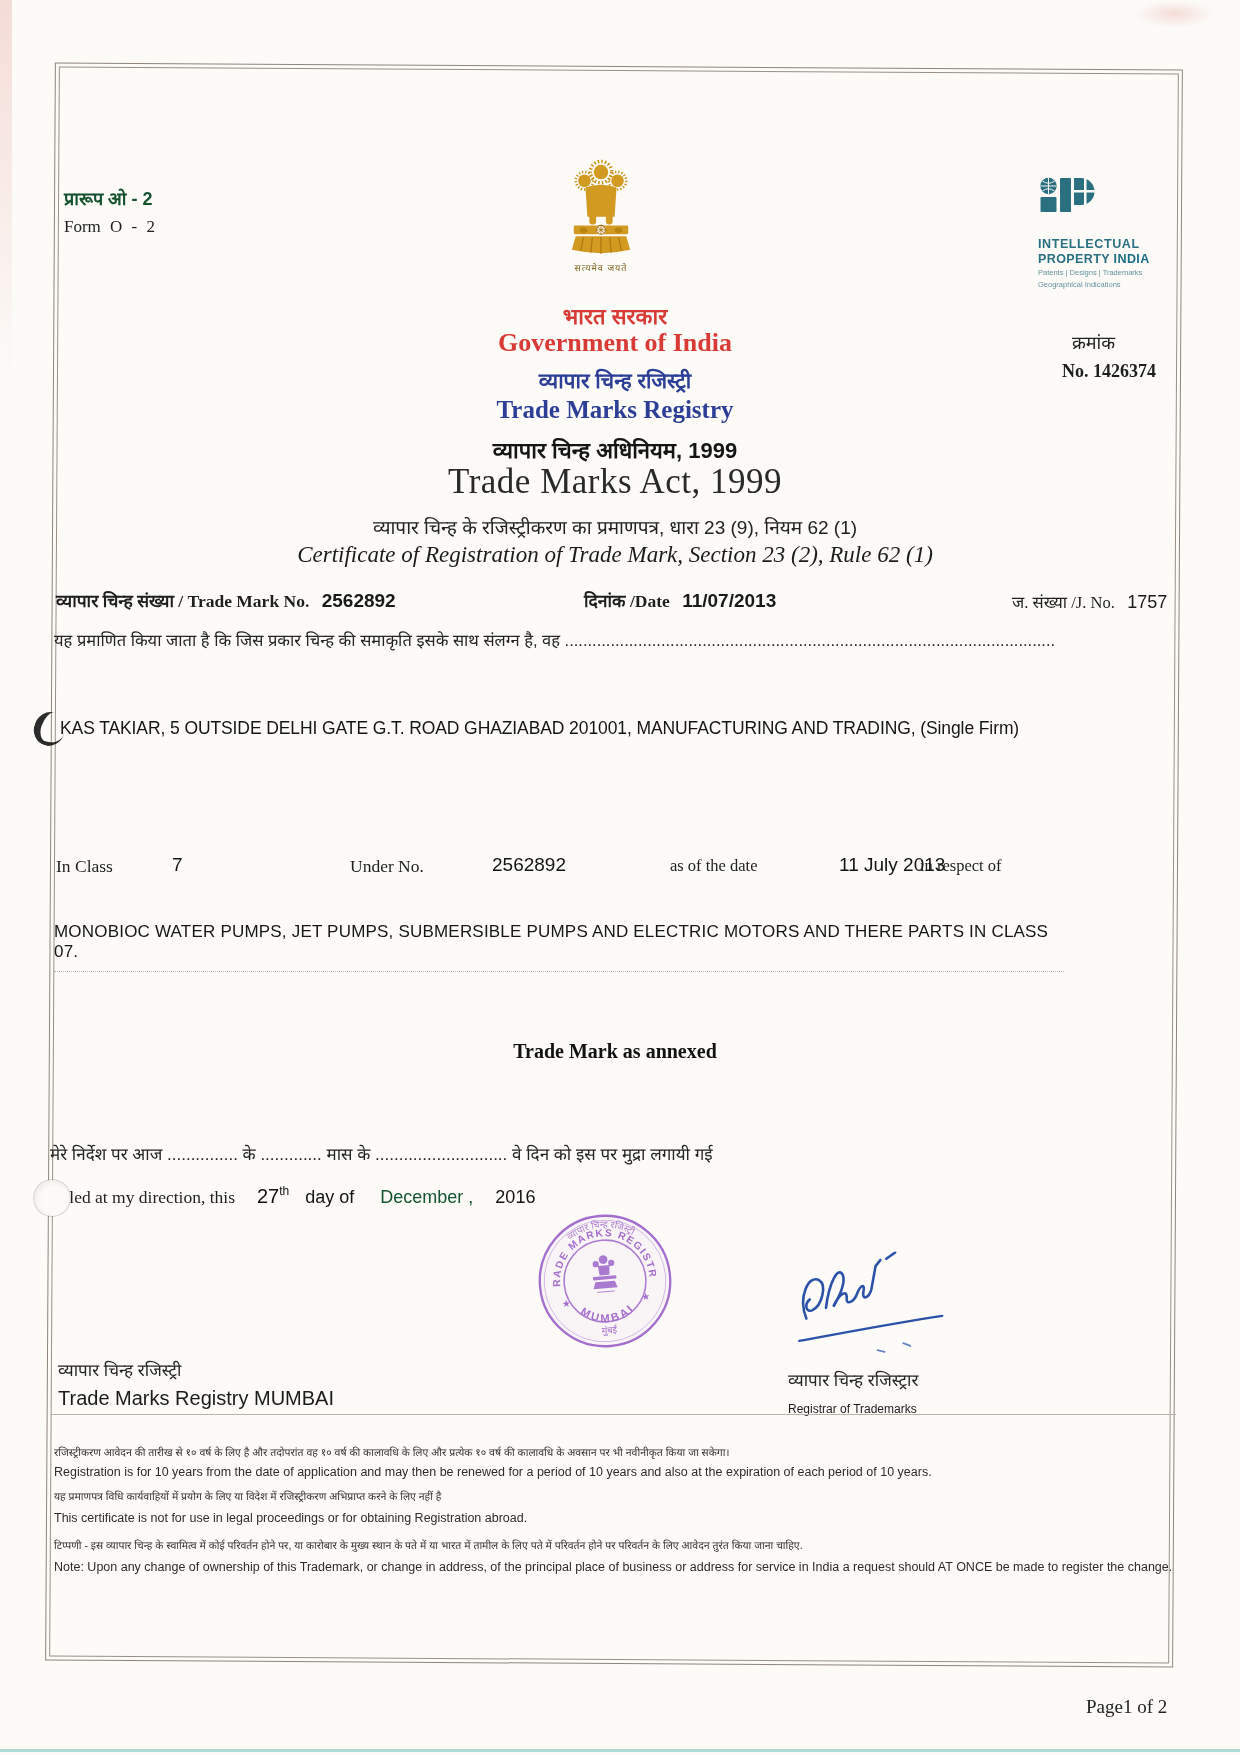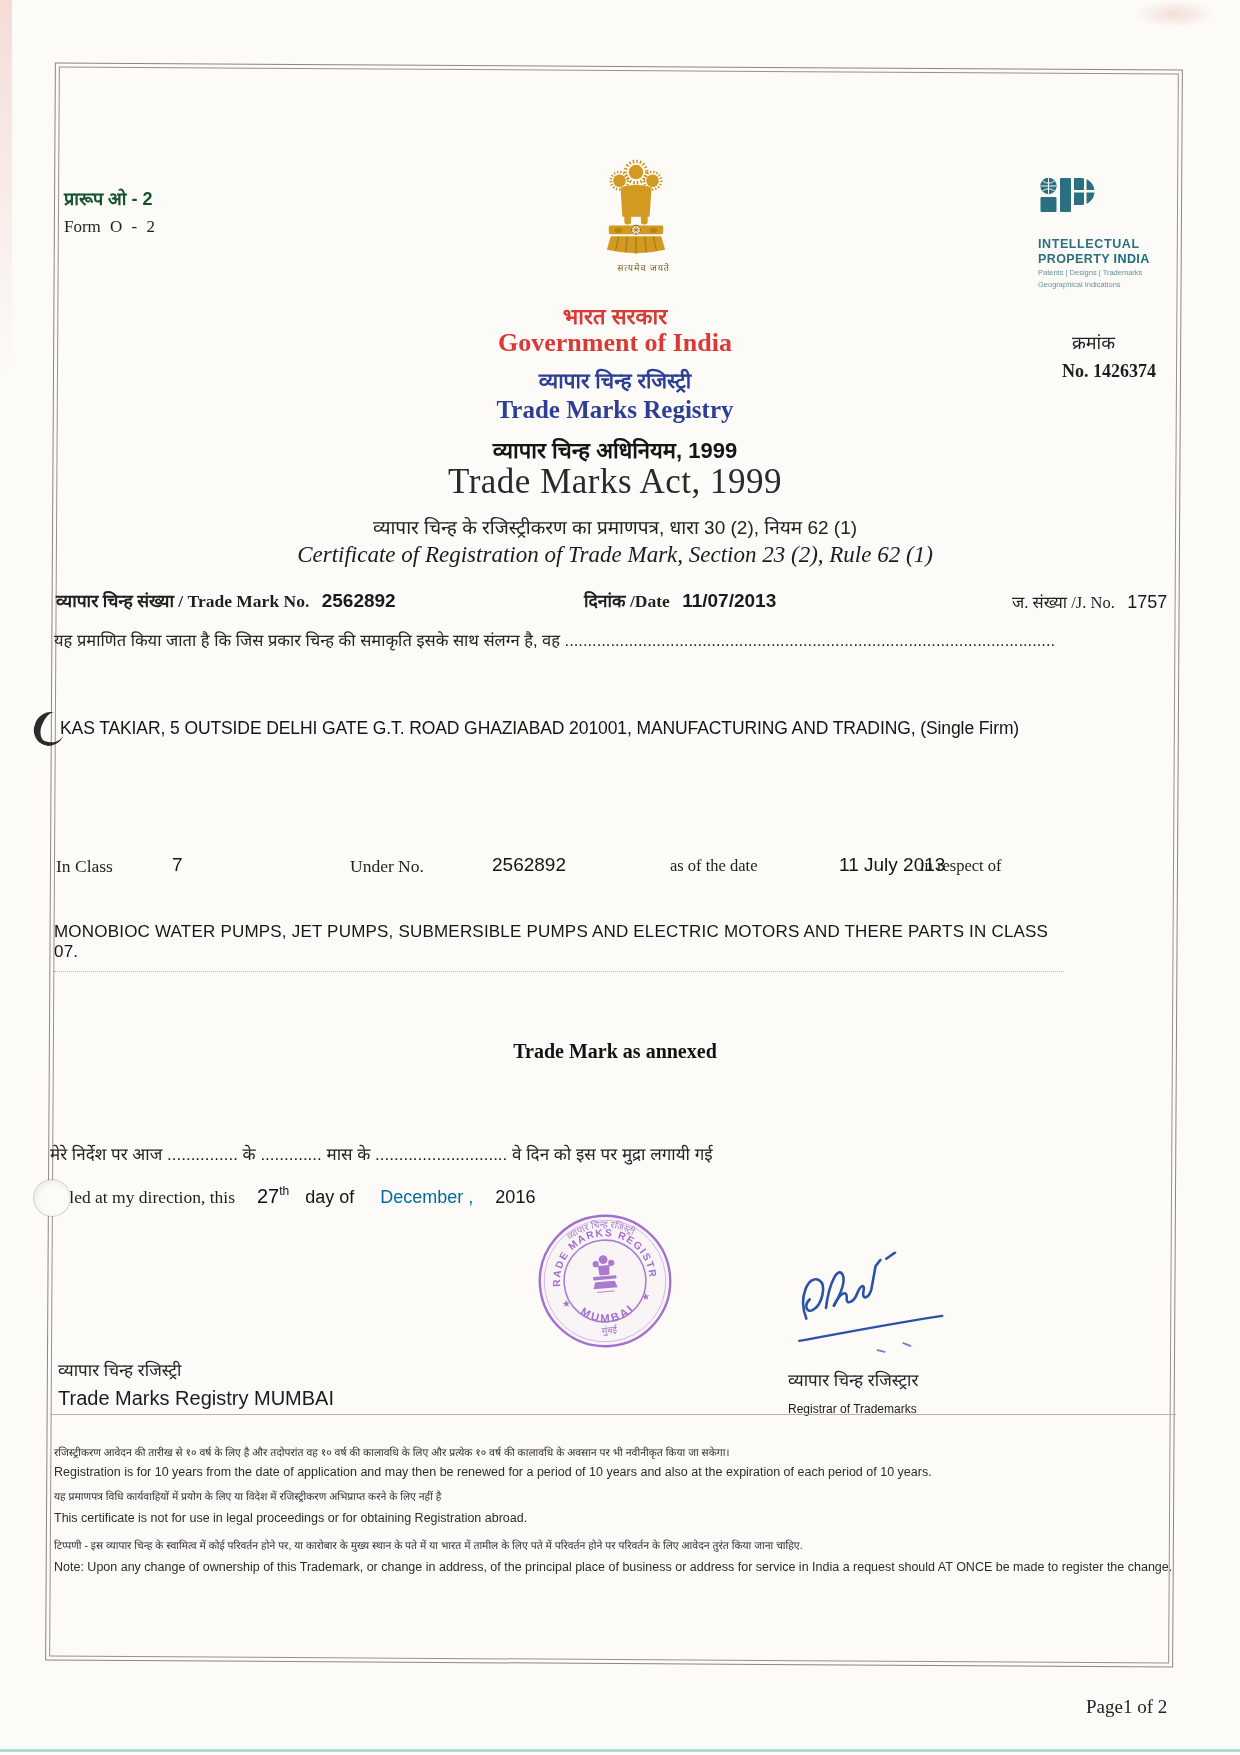--- a/index.html
+++ b/index.html
@@ -16,21 +16,21 @@
   .smudge-tr{left:1135px;top:0;width:80px;height:28px;background:radial-gradient(ellipse at center,rgba(222,128,118,.25),transparent 70%);}
   .punch-hole{left:34px;top:1180px;width:36px;height:36px;border-radius:50%;background:#fcfbf8;
               box-shadow:0 0 0 1px rgba(140,140,140,.35), inset 2px 2px 6px rgba(0,0,0,.07);z-index:5;}
   .ink-blob{left:34px;top:712px;width:24px;height:30px;border-radius:50%;
             border-left:7px solid #161616;border-bottom:4px solid #161616;transform:rotate(18deg);opacity:.9;}
   
   .form-block{left:64px;top:186px;line-height:1.55;}
   .form-hi{font-size:18px;font-weight:600;color:#14532d;}
   .form-en{font-size:17px;font-family:"Liberation Serif",serif;word-spacing:5px;color:#1f1f1f;}
   
-  .emblem-wrap{left:594px;top:158px;width:76px;text-align:right;}
+  .emblem-wrap{left:563px;top:158px;width:76px;text-align:center;}
   .emblem-caption{font-size:9px;color:#7d5a12;margin-top:1px;letter-spacing:1px;}
   
   .hdr{left:200px;width:830px;text-align:center;}
   .h-red{color:#d93a35;}
   .h-blue{color:#2c3e96;}
   .govt-hi{top:300px;font-size:22px;font-weight:700;}
   .govt-en{top:328px;font-size:26px;font-family:"Liberation Serif",serif;font-weight:700;}
   .reg-hi{top:366px;font-size:21px;font-weight:600;}
   .reg-en{top:396px;font-size:25px;font-family:"Liberation Serif",serif;font-weight:700;}
   .act-hi{top:434px;font-size:22px;font-weight:700;color:#151515;}
@@ -74,21 +74,21 @@
   
   .annexed{left:200px;top:1040px;width:830px;text-align:center;
            font-family:"Liberation Serif",serif;font-weight:700;font-size:20px;color:#121212;}
   
   .seal-hi{left:50px;top:1142px;font-size:17px;color:#232323;}
   .seal-en{left:44px;top:1184px;white-space:nowrap;}
   .se-prefix{font-family:"Liberation Serif",serif;font-size:17.5px;color:#1e1e1e;}
   .se-day{font-size:20px;margin-left:22px;color:#111;}
   .se-day sup{font-size:12px;}
   .se-mid{font-size:18px;margin-left:16px;color:#141414;}
-  .se-month{font-size:18px;margin-left:26px;color:#0369a1;}
+  .se-month{font-size:18px;margin-left:26px;color:#14532d;}
   .se-year{font-size:18px;margin-left:22px;color:#141414;}
   
   .stamp{left:532px;top:1208px;width:146px;height:146px;transform:rotate(-5deg);opacity:.9;}
   .signature{left:790px;top:1252px;width:180px;height:110px;transform:rotate(-2deg);}
   
   .issuer{left:58px;top:1358px;}
   .issuer-hi,.registrar-hi{font-size:17px;color:#242424;}
   .issuer-en{font-size:20px;color:#1b1b1b;margin-top:6px;}
   .registrar{left:788px;top:1368px;}
   .registrar-en{font-size:12px;color:#1b1b1b;margin-top:11px;}
@@ -142,21 +142,21 @@
     </svg>
     <div class="emblem-caption">सत्यमेव जयते</div>
   </div>
 
   <div class="abs hdr govt-hi h-red">भारत सरकार</div>
   <div class="abs hdr govt-en h-red">Government of India</div>
   <div class="abs hdr reg-hi h-blue">व्यापार चिन्ह रजिस्ट्री</div>
   <div class="abs hdr reg-en h-blue">Trade Marks Registry</div>
   <div class="abs hdr act-hi">व्यापार चिन्ह अधिनियम, 1999</div>
   <div class="abs hdr act-en">Trade Marks Act, 1999</div>
-  <div class="abs hdr cert-hi">व्यापार चिन्ह के रजिस्ट्रीकरण का प्रमाणपत्र, धारा 30 (2), नियम 62 (1)</div>
+  <div class="abs hdr cert-hi">व्यापार चिन्ह के रजिस्ट्रीकरण का प्रमाणपत्र, धारा 23 (9), नियम 62 (1)</div>
   <div class="abs hdr cert-en">Certificate of Registration of Trade Mark, Section 23 (2), Rule 62 (1)</div>
 
   <div class="abs ip-block">
     <svg width="60" height="54" viewBox="0 0 60 54">
       <g fill="#2a7080">
         <circle cx="10.5" cy="10" r="8.2"></circle>
         <rect x="2.5" y="21" width="16" height="15" rx="1"></rect>
         <rect x="22" y="2" width="11" height="34" rx="1"></rect>
         <path d="M36,2 h7 a13.5,13.5 0 0 1 0,27 h-7 z"></path>
       </g>

